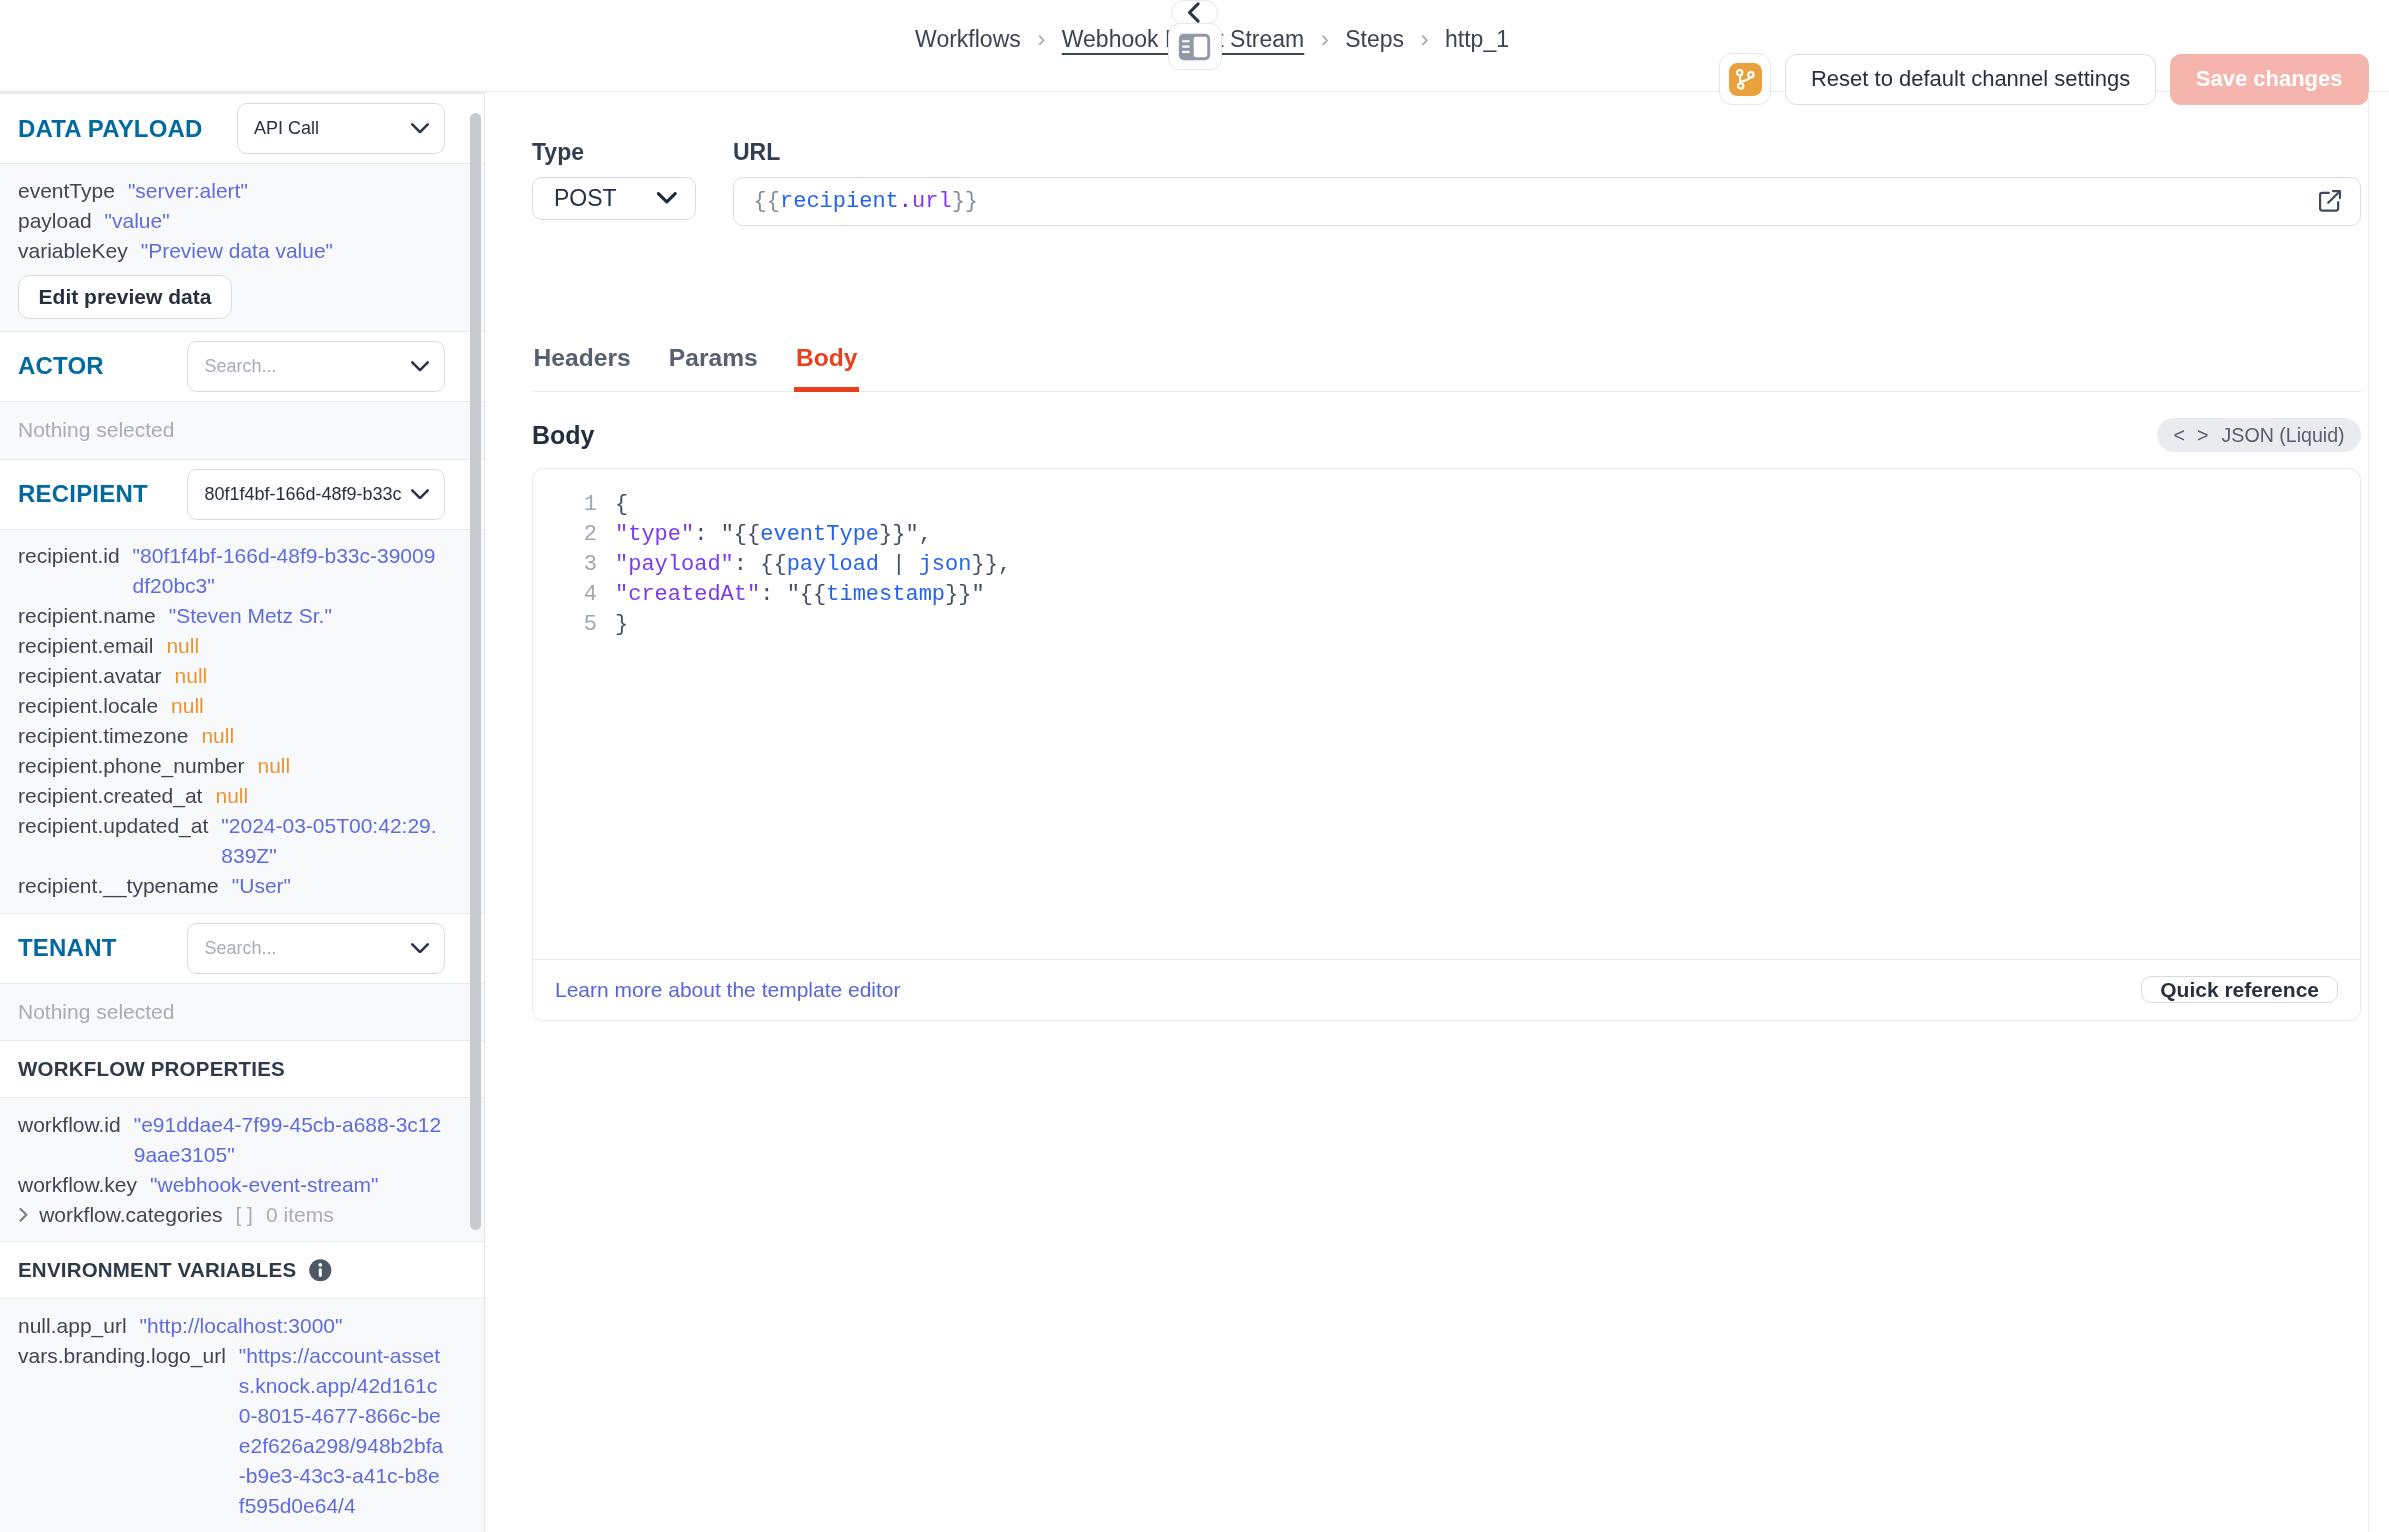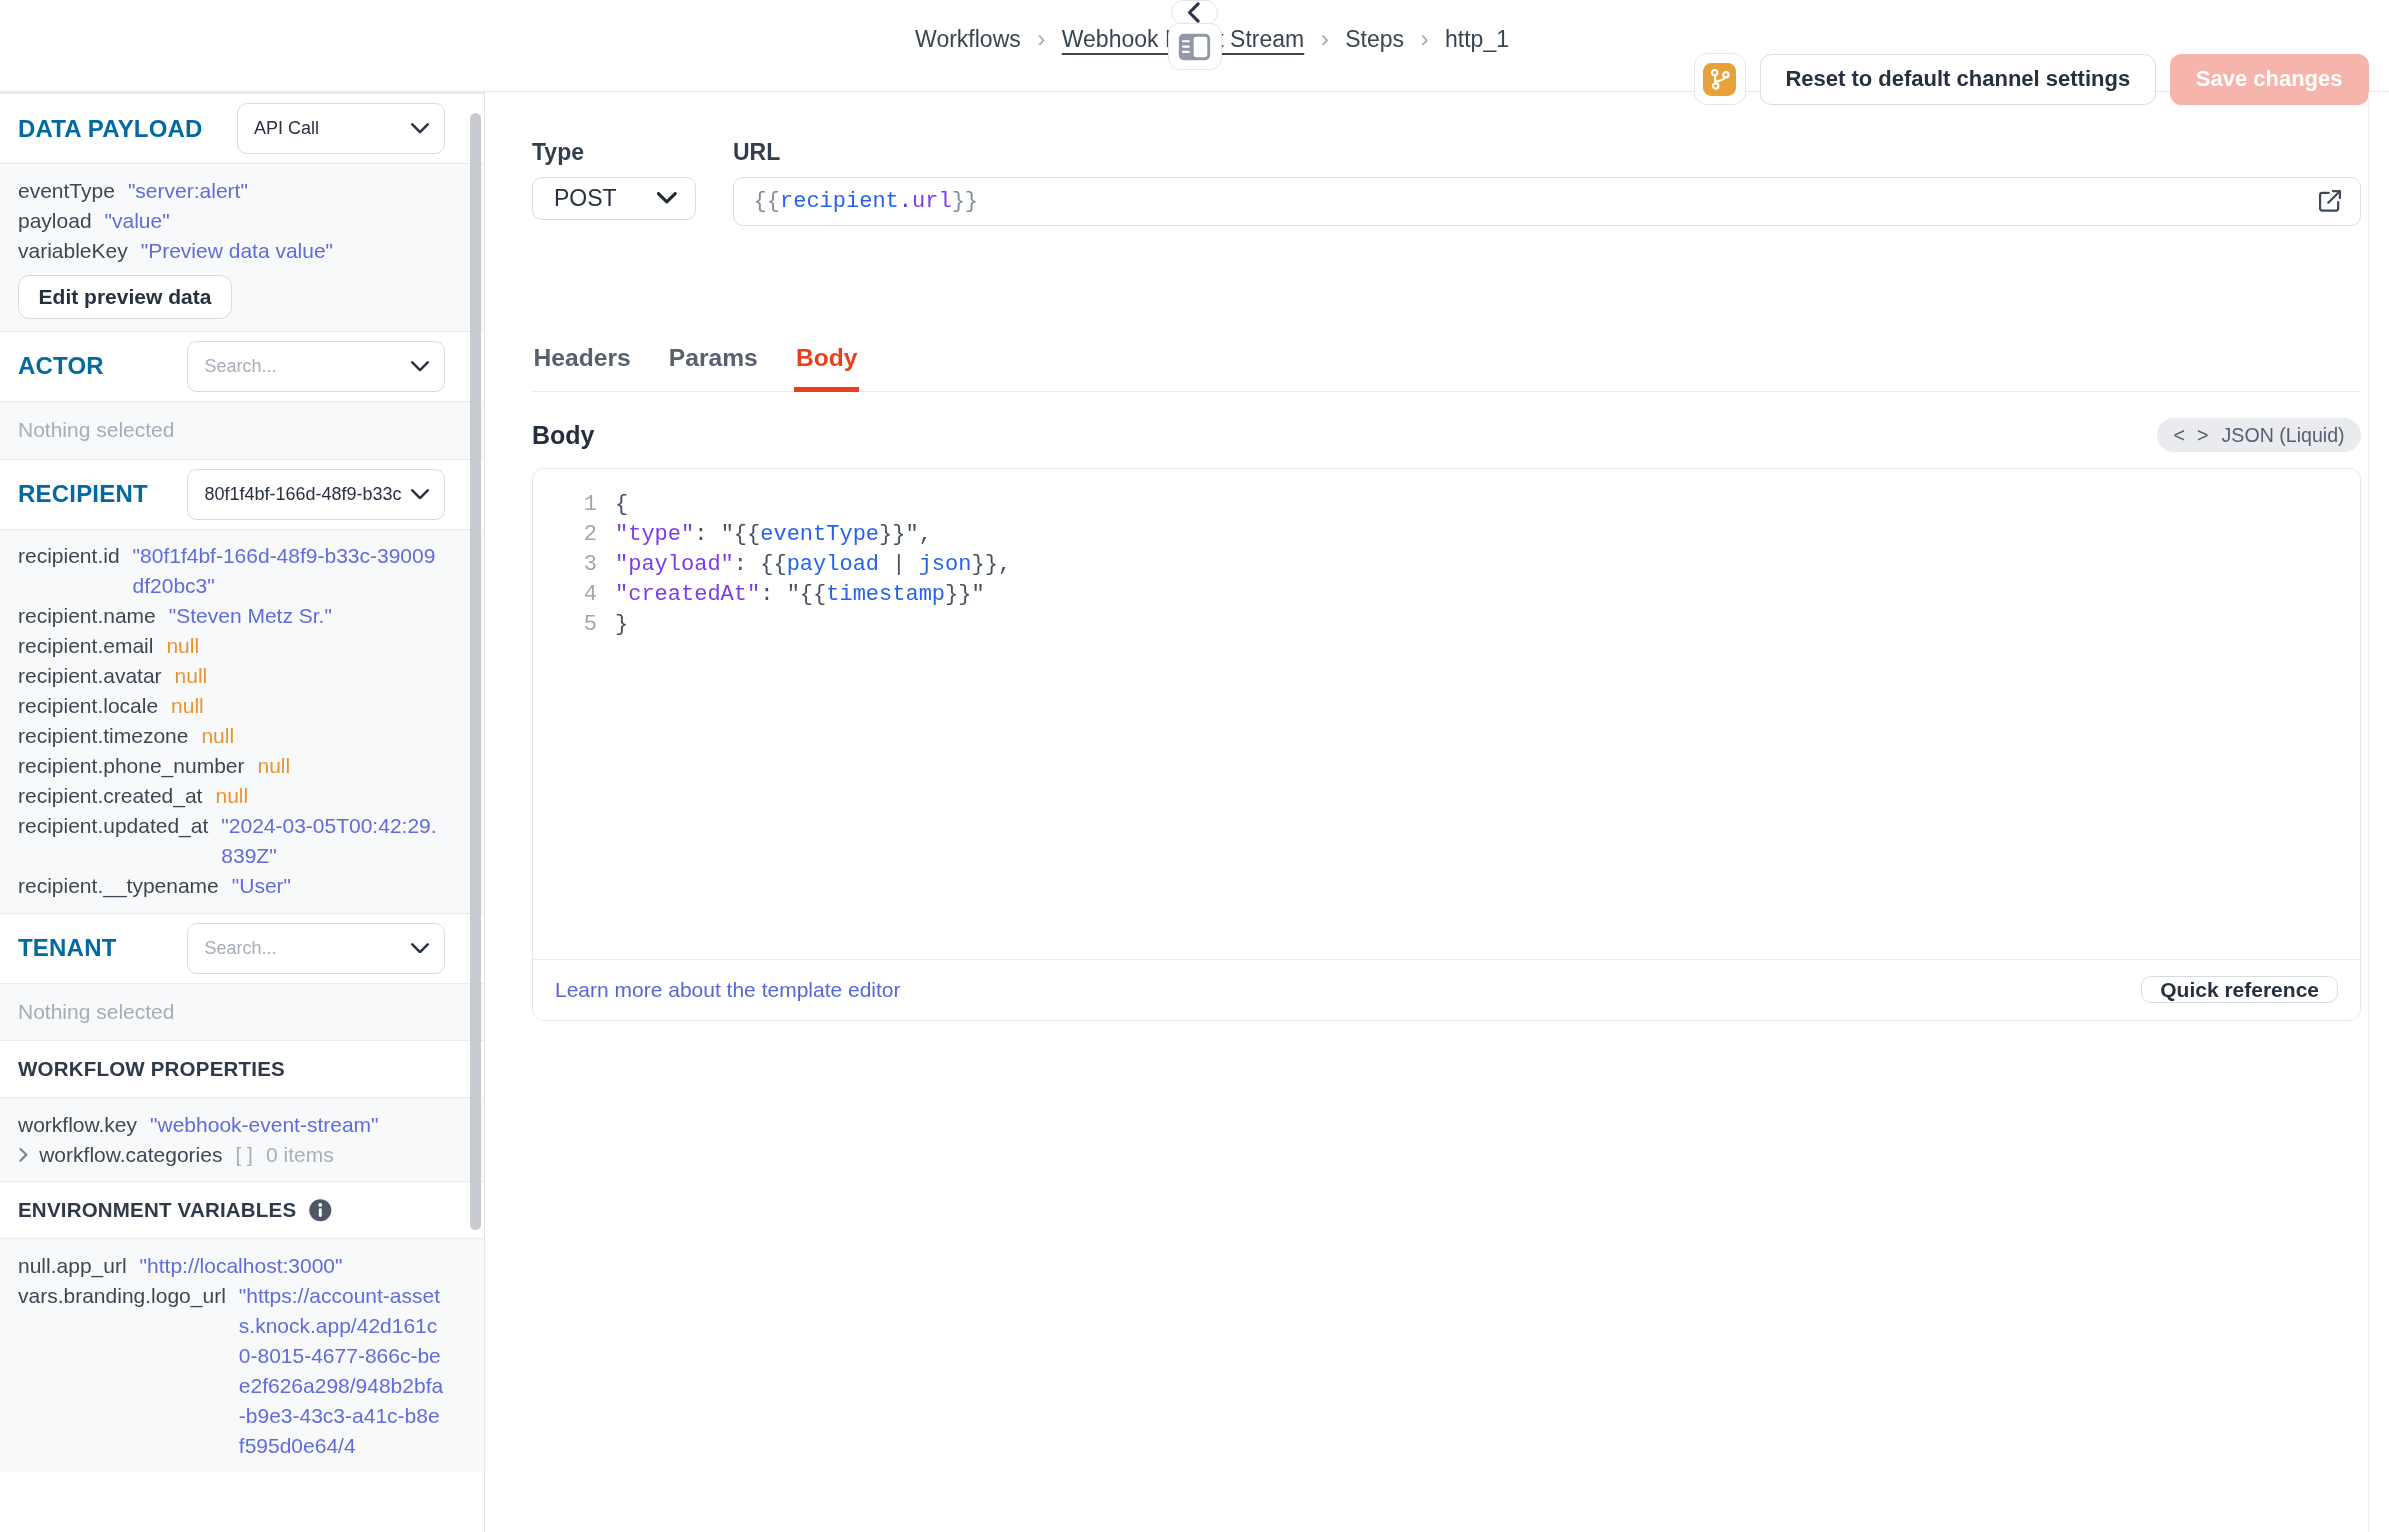--- a/index.html
+++ b/index.html
@@ -17,21 +17,21 @@
   .crumb-link { text-decoration:underline; text-underline-offset:5.7px; text-decoration-thickness:1.6px; }
   .panel-toggle { position:absolute; left:50%; top:23px; transform:translateX(-50%);
     width:54px; height:47px; border:1.2px solid #E3E6EA; border-radius:11.5px; background:#fff;
     display:flex; align-items:center; justify-content:center; cursor:pointer; }
   .topbar-right { margin-left:auto; display:flex; align-items:center; gap:14px; }
   .git-btn { width:52px; height:52px; border:1.2px solid #E3E6EA; border-radius:13px;
     background:#fff; display:flex; align-items:center; justify-content:center; cursor:pointer; }
   .git-badge { width:33px; height:33px; border-radius:8.2px; display:flex; align-items:center;
     justify-content:center; }
   .reset-btn { height:51px; padding:0 24.6px; border:1.2px solid #D8DCE1; border-radius:11.5px;
-    background:#fff; font-size:22px; font-weight:700; color:#26303F; cursor:pointer;
+    background:#fff; font-size:22px; font-weight:400; color:#26303F; cursor:pointer;
     font-family:inherit; }
   .save-btn { height:51px; padding:0 26px; border:none; border-radius:11.5px;
     font-size:22px; font-weight:600; color:#fff; cursor:default; font-family:inherit; }
 
   
   .layout { display:flex; height:1440px; }
   .right-gutter { position:absolute; left:2368px; top:93px; height:1439px; width:21px;
     border-left:0.8px solid #ECEEF1; background:#fff; }
 
   
@@ -283,20 +283,24 @@
       </div>
     </div>
     <div class="nothing">Nothing selected</div>
 
     <div class="side-header">
       <span>WORKFLOW PROPERTIES</span>
     </div>
     <div class="gray-section">
       <div id="workflow-rows">
           <div class="kv-row">
+            <span class="kv-key">workflow.id</span>
+            <span class="kv-val val-string">"e91ddae4-7f99-45cb-a688-3c129aae3105"</span>
+          </div>
+          <div class="kv-row">
             <span class="kv-key">workflow.key</span>
             <span class="kv-val val-string">"webhook-event-stream"</span>
           </div>
           <div class="kv-row">
             <span class="expand-icon">
               <svg width="11.5" height="15.6" viewBox="0 0 8 12">
                 <polyline points="1.5,1.5 6,6 1.5,10.5" fill="none" stroke="#7A828E" stroke-width="1.7" stroke-linecap="round" stroke-linejoin="round"></polyline>
               </svg>
             </span>
             <span class="kv-key">workflow.categories</span>

